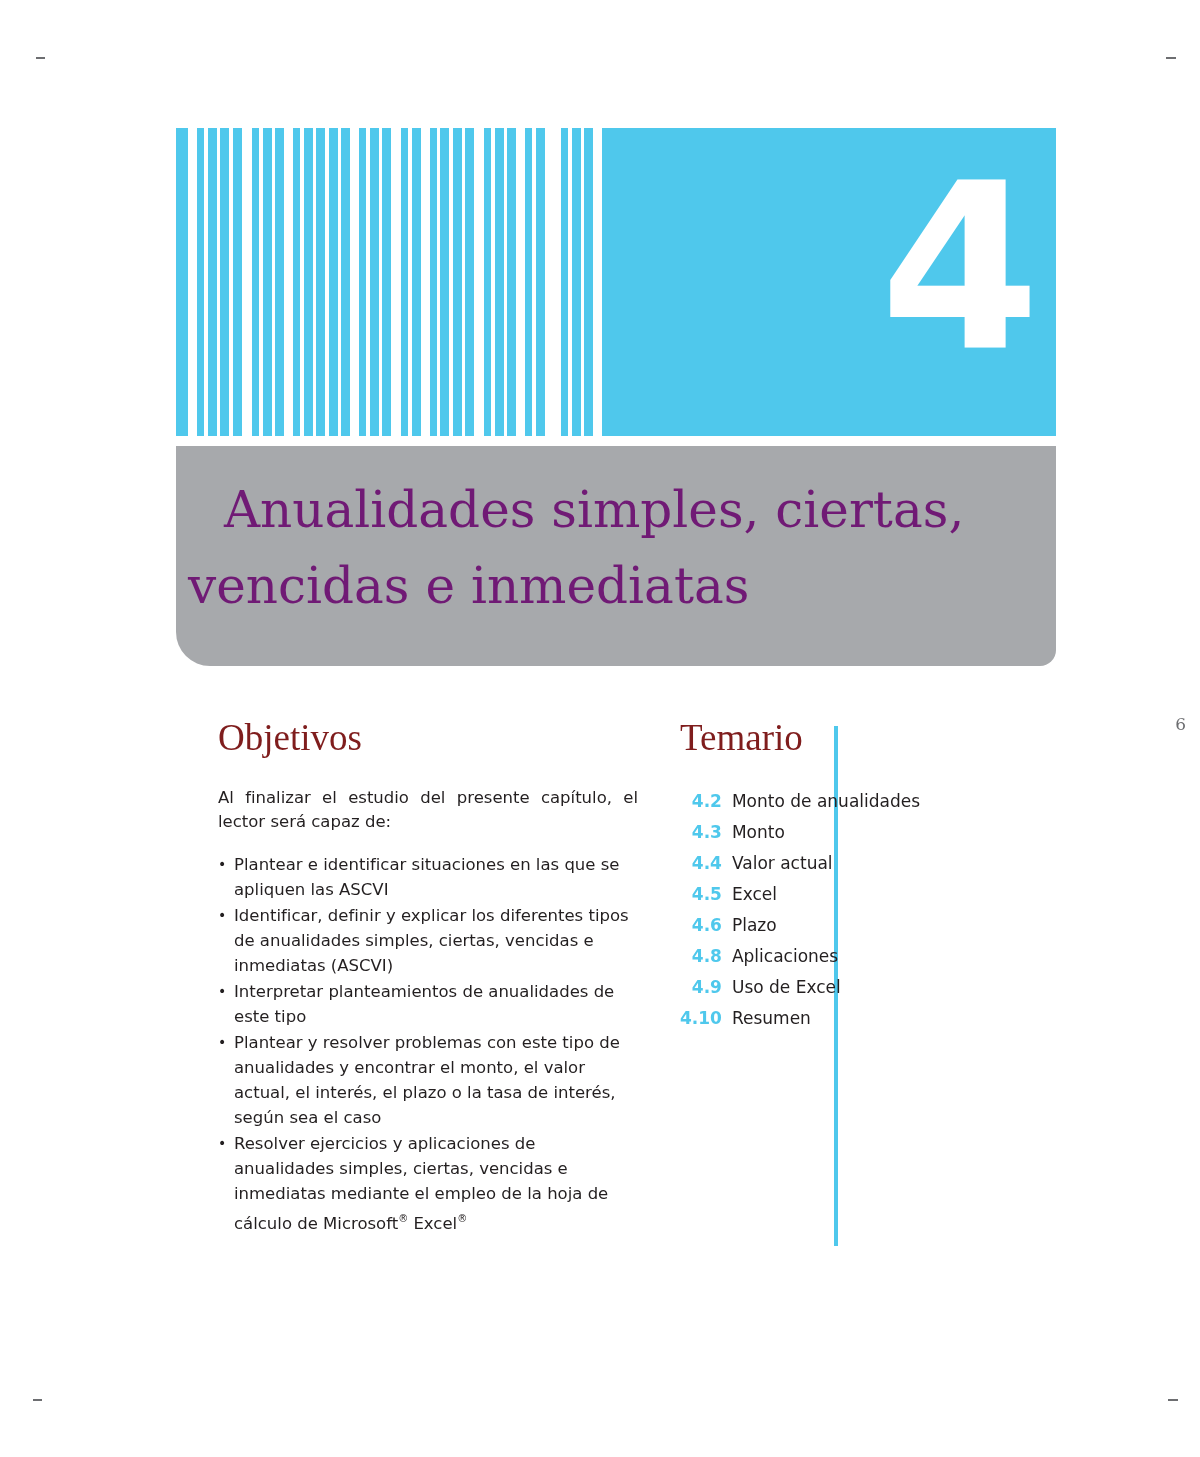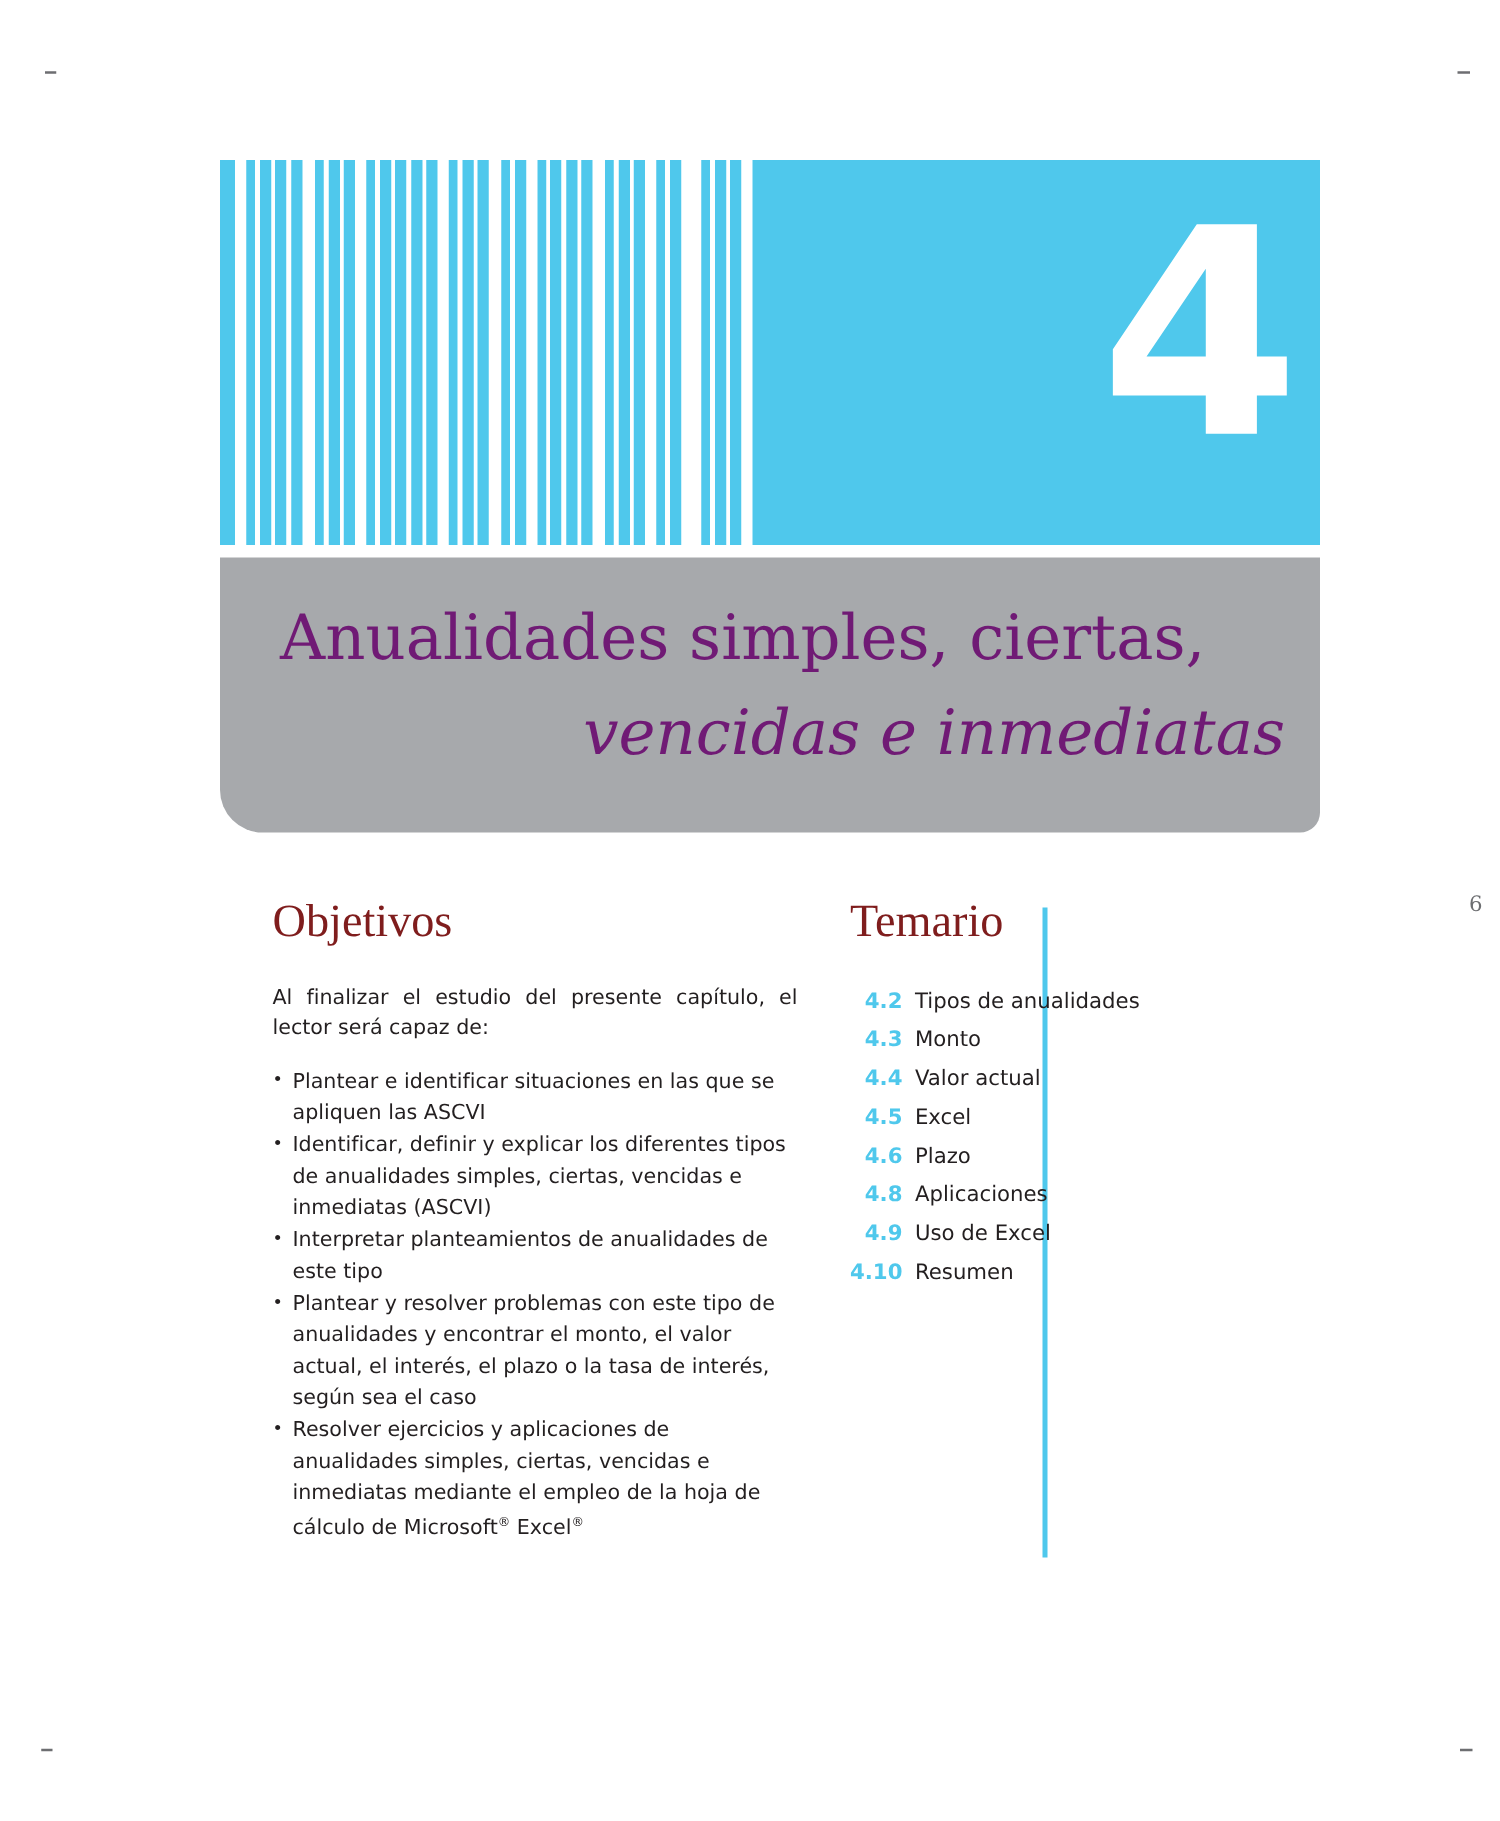--- a/index.html
+++ b/index.html
@@ -89,21 +89,21 @@
     top: 26px;
     width: 840px;
     text-align: right;
     font-family: "DejaVu Serif", serif;
     font-size: 50px;
     line-height: 76px;
     color: #701a75;
     font-weight: normal;
   }
   .title-text .line1 { display: block; text-align: left; padding-left: 36px; }
-  .title-text .line2 { display: block; text-align: right; font-style: italic; }
+  .title-text .line2 { display: block; text-align: left; }
 
   
   .content {
     position: absolute;
     left: 176px;
     top: 716px;
     width: 880px;
   }
   .col-objetivos {
     position: absolute;
@@ -261,21 +261,21 @@
   </div>
 
   <div class="divider"></div>
 
   <div class="col-temario">
     <h2 class="section-heading">Temario</h2>
     <table class="temario">
       <tbody id="temario-body">
           <tr>
             <td class="num">4.2</td>
-            <td class="label">Tipos de anualidades</td>
+            <td class="label">Monto de anualidades</td>
           </tr>
           <tr>
             <td class="num">4.3</td>
             <td class="label">Monto</td>
           </tr>
           <tr>
             <td class="num">4.4</td>
             <td class="label">Valor actual</td>
           </tr>
           <tr>

